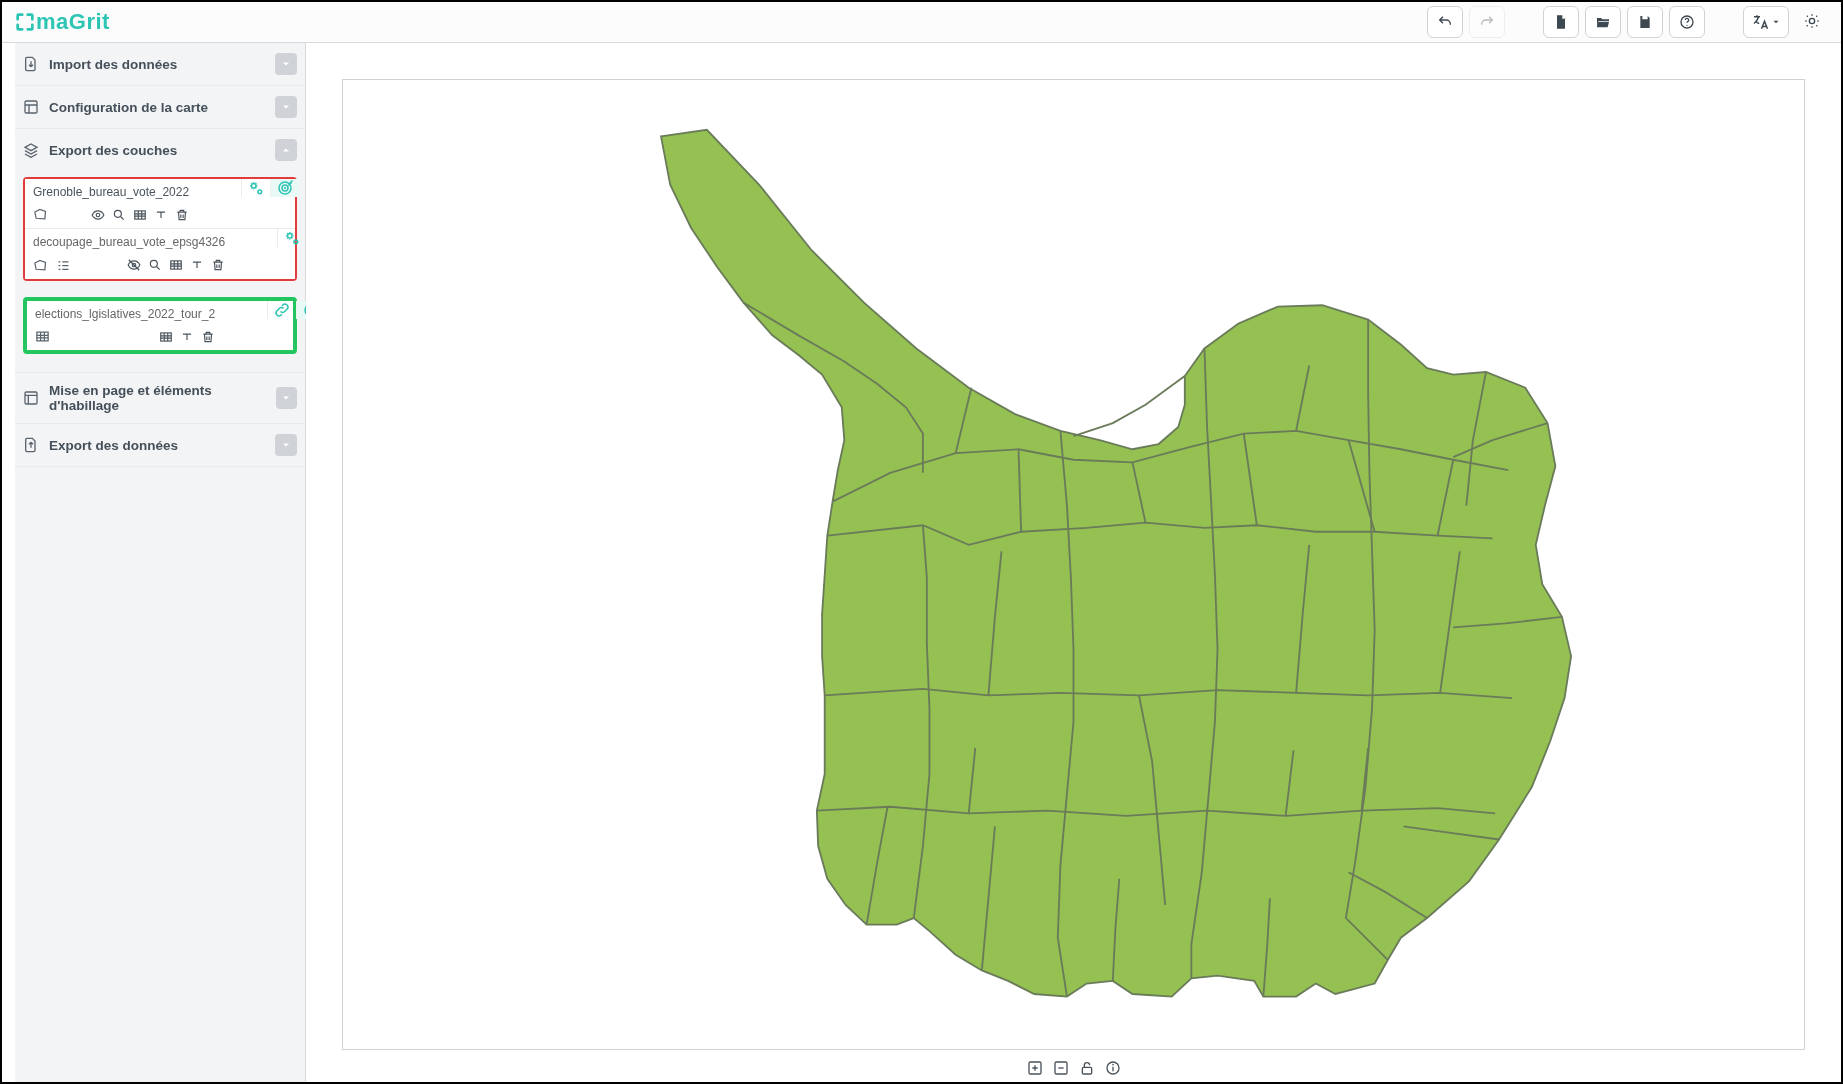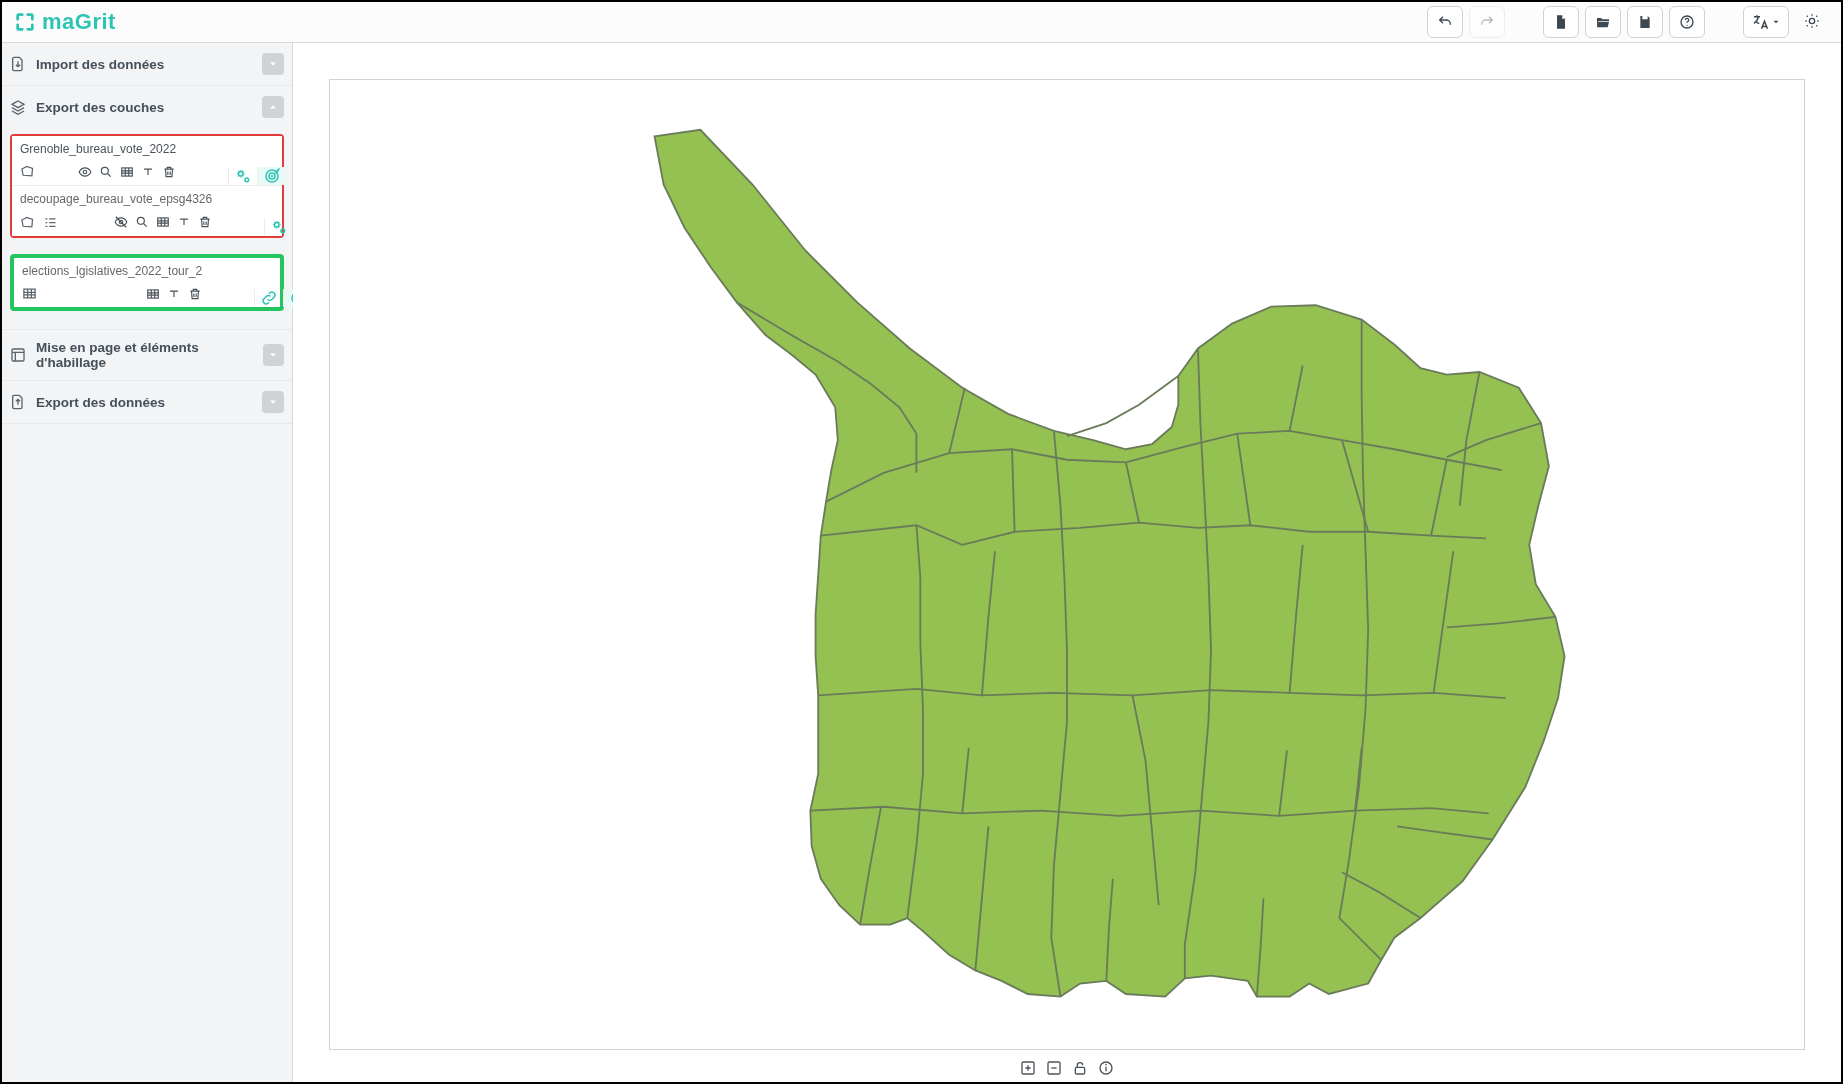--- a/index.html
+++ b/index.html
@@ -12,46 +12,46 @@
     --btn-bg:#ffffff;
     --btn-border:#cfd3d7;
     --red:#e23b3b;
     --chev-bg:#cfd3d7;
   }
   html,body{margin:0;padding:0;height:100%;font-family:Arial,Helvetica,sans-serif;color:var(--text);background:#fff;}
   body{box-sizing:border-box;}
   .app{border:2px solid #000;width:100%;height:100%;box-sizing:border-box;display:flex;flex-direction:column;}
   
   .topbar{height:40px;border-bottom:1px solid var(--border);display:flex;align-items:center;justify-content:space-between;padding:0 12px;background:#fcfcfc;}
-  .logo{display:flex;align-items:center;gap:6px;font-weight:700;font-size:22px;color:var(--accent);letter-spacing:0.5px;}
+  .logo{display:flex;align-items:center;font-weight:700;font-size:22px;color:var(--accent);letter-spacing:0.5px;}
   .logo svg{display:block;}
   .top-actions{display:flex;align-items:center;gap:10px;}
   .top-group{display:flex;gap:6px;}
   .top-btn{width:34px;height:30px;border:1px solid var(--btn-border);border-radius:6px;background:var(--btn-bg);display:flex;align-items:center;justify-content:center;cursor:pointer;color:#3e4850;}
   .top-btn.disabled{opacity:.35;pointer-events:none;}
   .top-btn.wide{width:44px;}
   .top-btn.ghost{border:none;background:transparent;}
   .top-btn svg{width:16px;height:16px;}
   .spacer{width:18px;}
   
   .body{flex:1;display:flex;min-height:0;}
-  .sidebar{width:290px;flex:none;border-right:1px solid var(--border);background:var(--panel-bg);display:flex;flex-direction:column;}
+  .sidebar{width:290px;flex:none;border-right:1px solid var(--border);background:var(--panel-bg);display:flex;flex-direction:column;margin-left:13px;}
   .section{border-bottom:1px solid #e8e9eb;padding:0;}
   .section-header{display:flex;align-items:center;justify-content:space-between;padding:10px 8px 10px 8px;background:var(--panel-bg);cursor:pointer;}
   .section-title{display:flex;align-items:center;gap:10px;font-weight:700;font-size:13.5px;color:#45505a;}
   .section-title svg{width:16px;height:16px;flex:none;color:#5a646d;}
   .chev{width:22px;height:22px;border-radius:4px;background:var(--chev-bg);display:flex;align-items:center;justify-content:center;color:#fff;}
   .chev svg{width:12px;height:12px;}
   .section-body{padding:0 6px 12px 6px;}
   
   .highlight-box{border:2.5px solid var(--red);border-radius:4px;margin:6px 2px 16px 2px;background:#fff;}
   .layer{border:4px solid #22c55e;border-radius:4px;background:#fff;margin:6px 2px;}
   .highlight-box .layer{border:none;border-bottom:1px solid #ececec;border-radius:0;margin:0;}
   .highlight-box .layer:last-child{border-bottom:none;}
-  .layer-inner{display:flex;align-items:flex-end;gap:44px;}
+  .layer-inner{display:flex;align-items:flex-start;gap:44px;}
   .layer-main{flex:1;padding:6px 8px 6px 8px;}
   .layer-name{font-size:12px;color:#666;line-height:1.2;}
   .layer-name.strong{font-style:normal;color:#4a535b;}
   .layer-row2{display:flex;align-items:center;justify-content:space-between;margin-top:8px;}
   .layer-type{display:flex;gap:8px;color:#5a646d;}
   .layer-type svg{width:15px;height:15px;}
   .layer-tools{display:flex;gap:7px;align-items:center;color:#4a535b;}
   .layer-tools svg{width:14px;height:14px;cursor:pointer;}
   .layer-actions{display:flex;border-left:1px solid #ececec;}
   .act{width:28px;display:flex;align-items:center;justify-content:center;border-left:1px solid #f0f0f0;cursor:pointer;color:var(--accent);}
@@ -151,20 +151,36 @@
           <span>Import des données</span>
         </div>
         <div class="chev">
               <svg viewBox="0 0 24 24">
                 <path fill="currentColor" d="M6 9l6 6 6-6z"></path>
               </svg>
             </div>
       </div>
     </div>
 
+    <div class="section">
+      <div class="section-header">
+        <div class="section-title">
+          <svg viewBox="0 0 24 24">
+                <rect x="3" y="3" width="18" height="18" rx="2" fill="none" stroke="currentColor" stroke-width="2"></rect>
+                <path stroke="currentColor" stroke-width="2" d="M3 9h18M9 9v12"></path>
+              </svg>
+          <span>Configuration de la carte</span>
+        </div>
+        <div class="chev">
+              <svg viewBox="0 0 24 24">
+                <path fill="currentColor" d="M6 9l6 6 6-6z"></path>
+              </svg>
+            </div>
+      </div>
+    </div>
 
 
     <div class="section">
       <div class="section-header">
         <div class="section-title">
           <svg viewBox="0 0 24 24">
                 <path fill="none" stroke="currentColor" stroke-width="2" d="M12 3l9 5-9 5-9-5 9-5zM3 13l9 5 9-5M3 18l9 5 9-5"></path>
               </svg>
           <span>Export des couches</span>
         </div>

